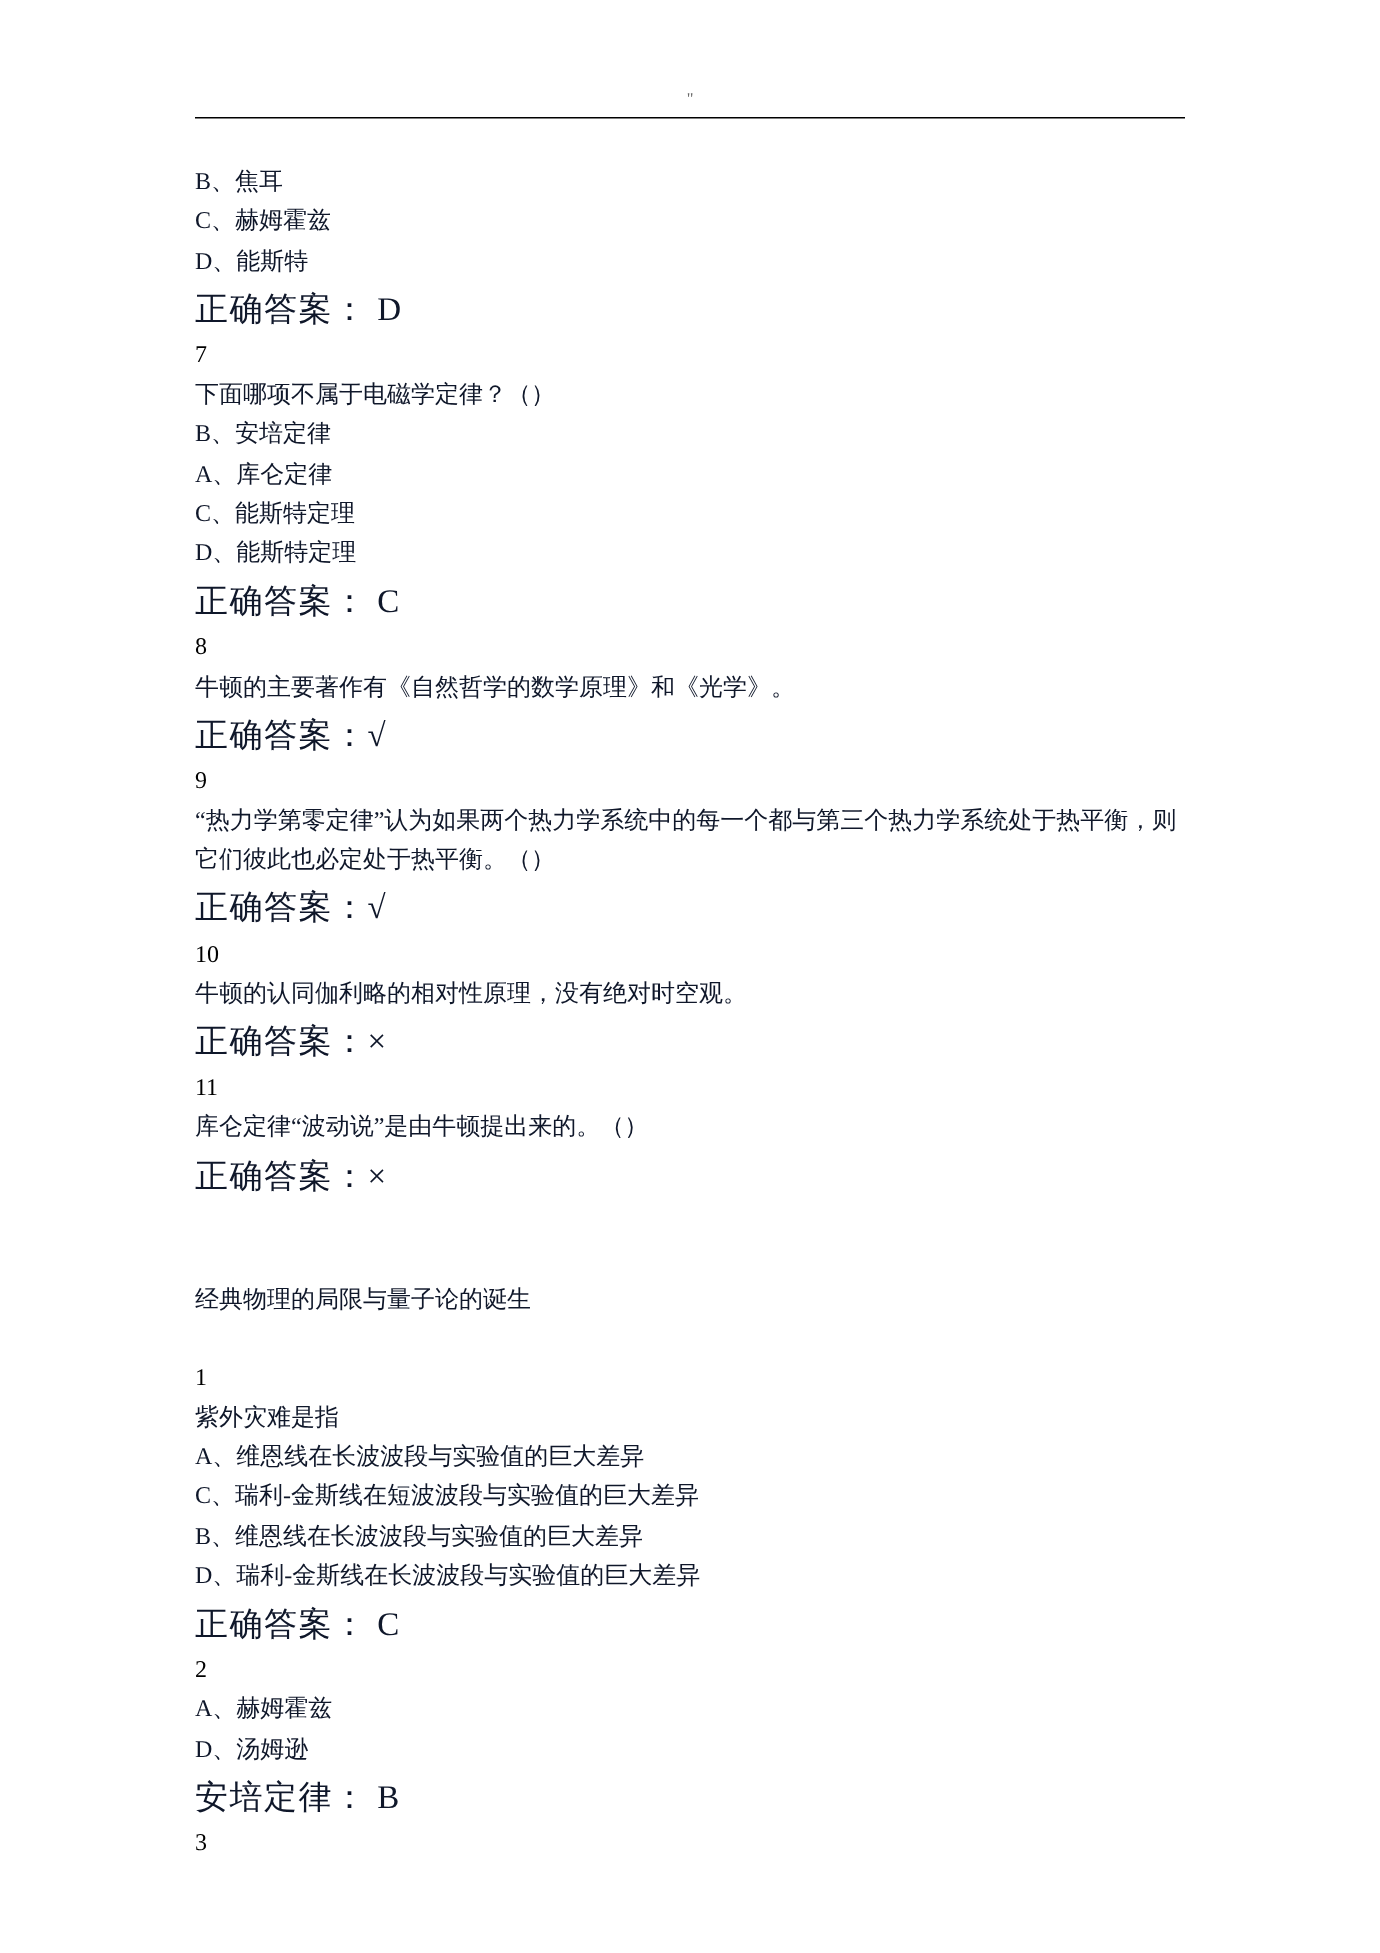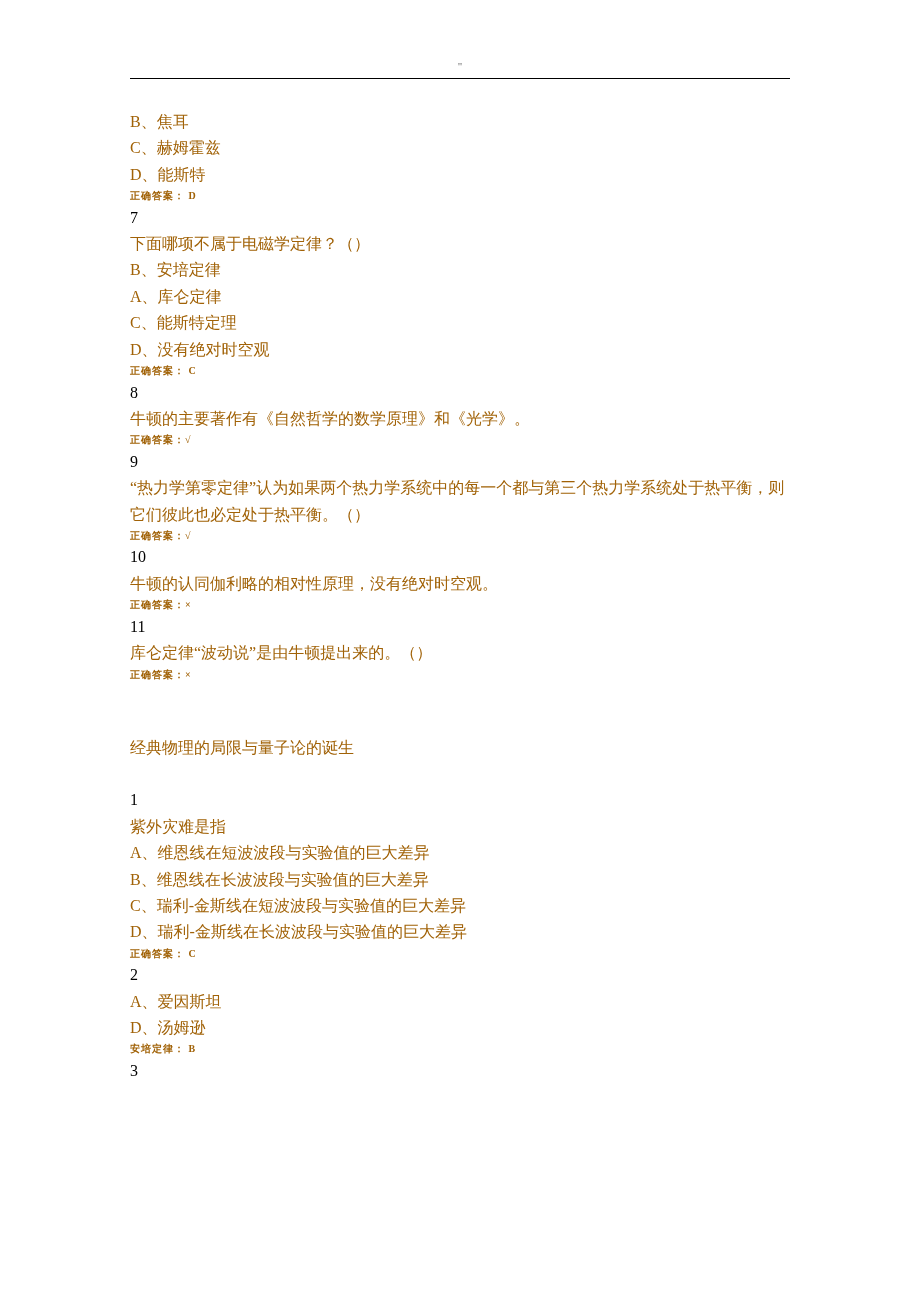--- a/index.html
+++ b/index.html
@@ -21,59 +21,58 @@
     font-family: "SimSun", serif;
   }
   .hr-top {
     border: none;
     border-top: 1.5px solid #000;
     margin: 0 0 30px 0;
   }
   .line {
     font-size: 16px;
     line-height: 1.65;
-    color: #a16207;
+    color: #0f172a;
     margin: 0;
     white-space: pre-wrap;
   }
   .qnum {
     font-size: 16px;
     line-height: 1.65;
     color: #000;
     margin: 0;
   }
   .blank {
     height: 26px;
   }
   .answer {
-    font-size: 10px;
+    font-size: 22px;
     line-height: 1.65;
     letter-spacing: 1px;
-    font-weight: bold;
   }
 </style>
 </head>
 <body>
 
 <div class="page">
 
   <div class="header-quote">"</div>
   <hr class="hr-top">
 
   <p class="line">B、焦耳</p>
   <p class="line">C、赫姆霍兹</p>
   <p class="line">D、能斯特</p>
   <p class="line answer">正确答案： D</p>
 
   <p class="qnum">7</p>
   <p class="line">下面哪项不属于电磁学定律？（）</p>
   <p class="line">B、安培定律</p>
   <p class="line">A、库仑定律</p>
   <p class="line">C、能斯特定理</p>
-  <p class="line">D、没有绝对时空观</p>
+  <p class="line">D、能斯特定理</p>
   <p class="line answer">正确答案： C</p>
 
   <p class="qnum">8</p>
   <p class="line">牛顿的主要著作有《自然哲学的数学原理》和《光学》。</p>
   <p class="line answer">正确答案：√</p>
 
   <p class="qnum">9</p>
   <p class="line">“热力学第零定律”认为如果两个热力学系统中的每一个都与第三个热力学系统处于热平衡，则它们彼此也必定处于热平衡。（）</p>
   <p class="line answer">正确答案：√</p>
 
@@ -87,26 +86,26 @@
 
   <div class="blank"></div>
   <div class="blank"></div>
 
   <p class="line">经典物理的局限与量子论的诞生</p>
 
   <div class="blank"></div>
 
   <p class="qnum">1</p>
   <p class="line">紫外灾难是指</p>
-  <p class="line">A、维恩线在短波波段与实验值的巨大差异</p>
+  <p class="line">A、维恩线在长波波段与实验值的巨大差异</p>
+  <p class="line">C、瑞利-金斯线在短波波段与实验值的巨大差异</p>
   <p class="line">B、维恩线在长波波段与实验值的巨大差异</p>
-  <p class="line">C、瑞利-金斯线在短波波段与实验值的巨大差异</p>
   <p class="line">D、瑞利-金斯线在长波波段与实验值的巨大差异</p>
   <p class="line answer">正确答案： C</p>
 
   <p class="qnum">2</p>
-  <p class="line">A、爱因斯坦</p>
+  <p class="line">A、赫姆霍兹</p>
   <p class="line">D、汤姆逊</p>
   <p class="line answer">安培定律： B</p>
 
   <p class="qnum">3</p>
 
 </div>
 
 </body></html>

